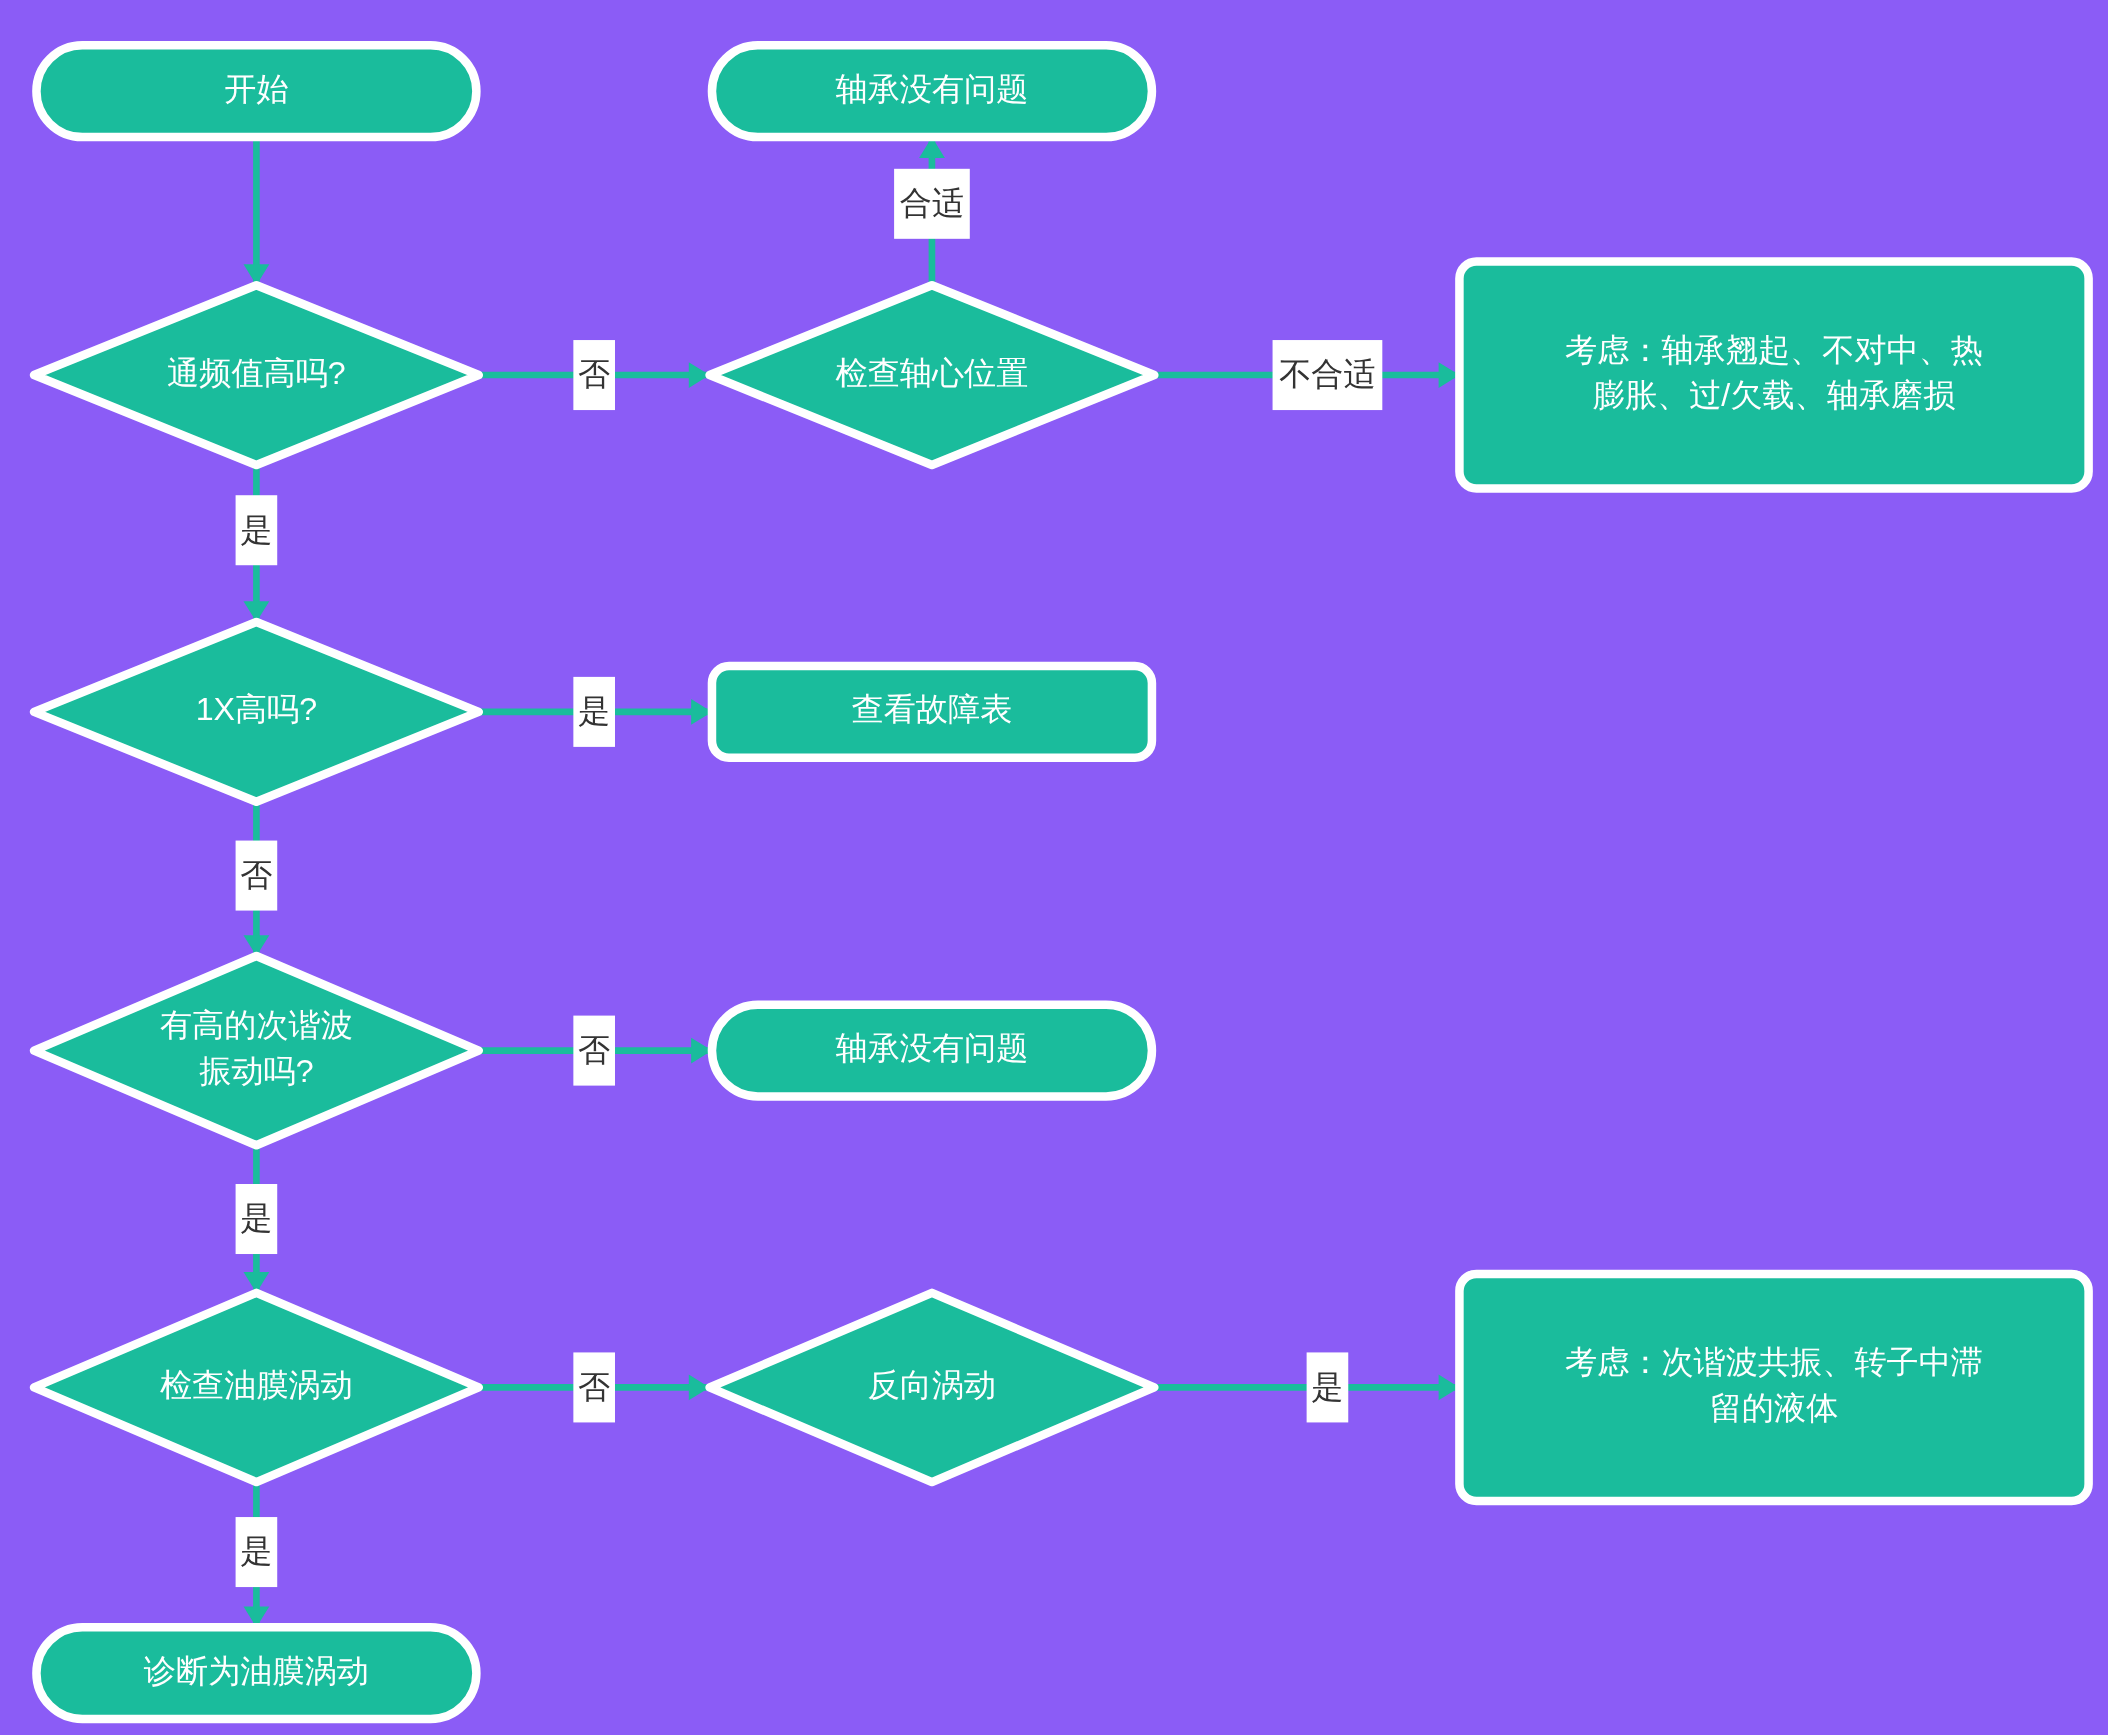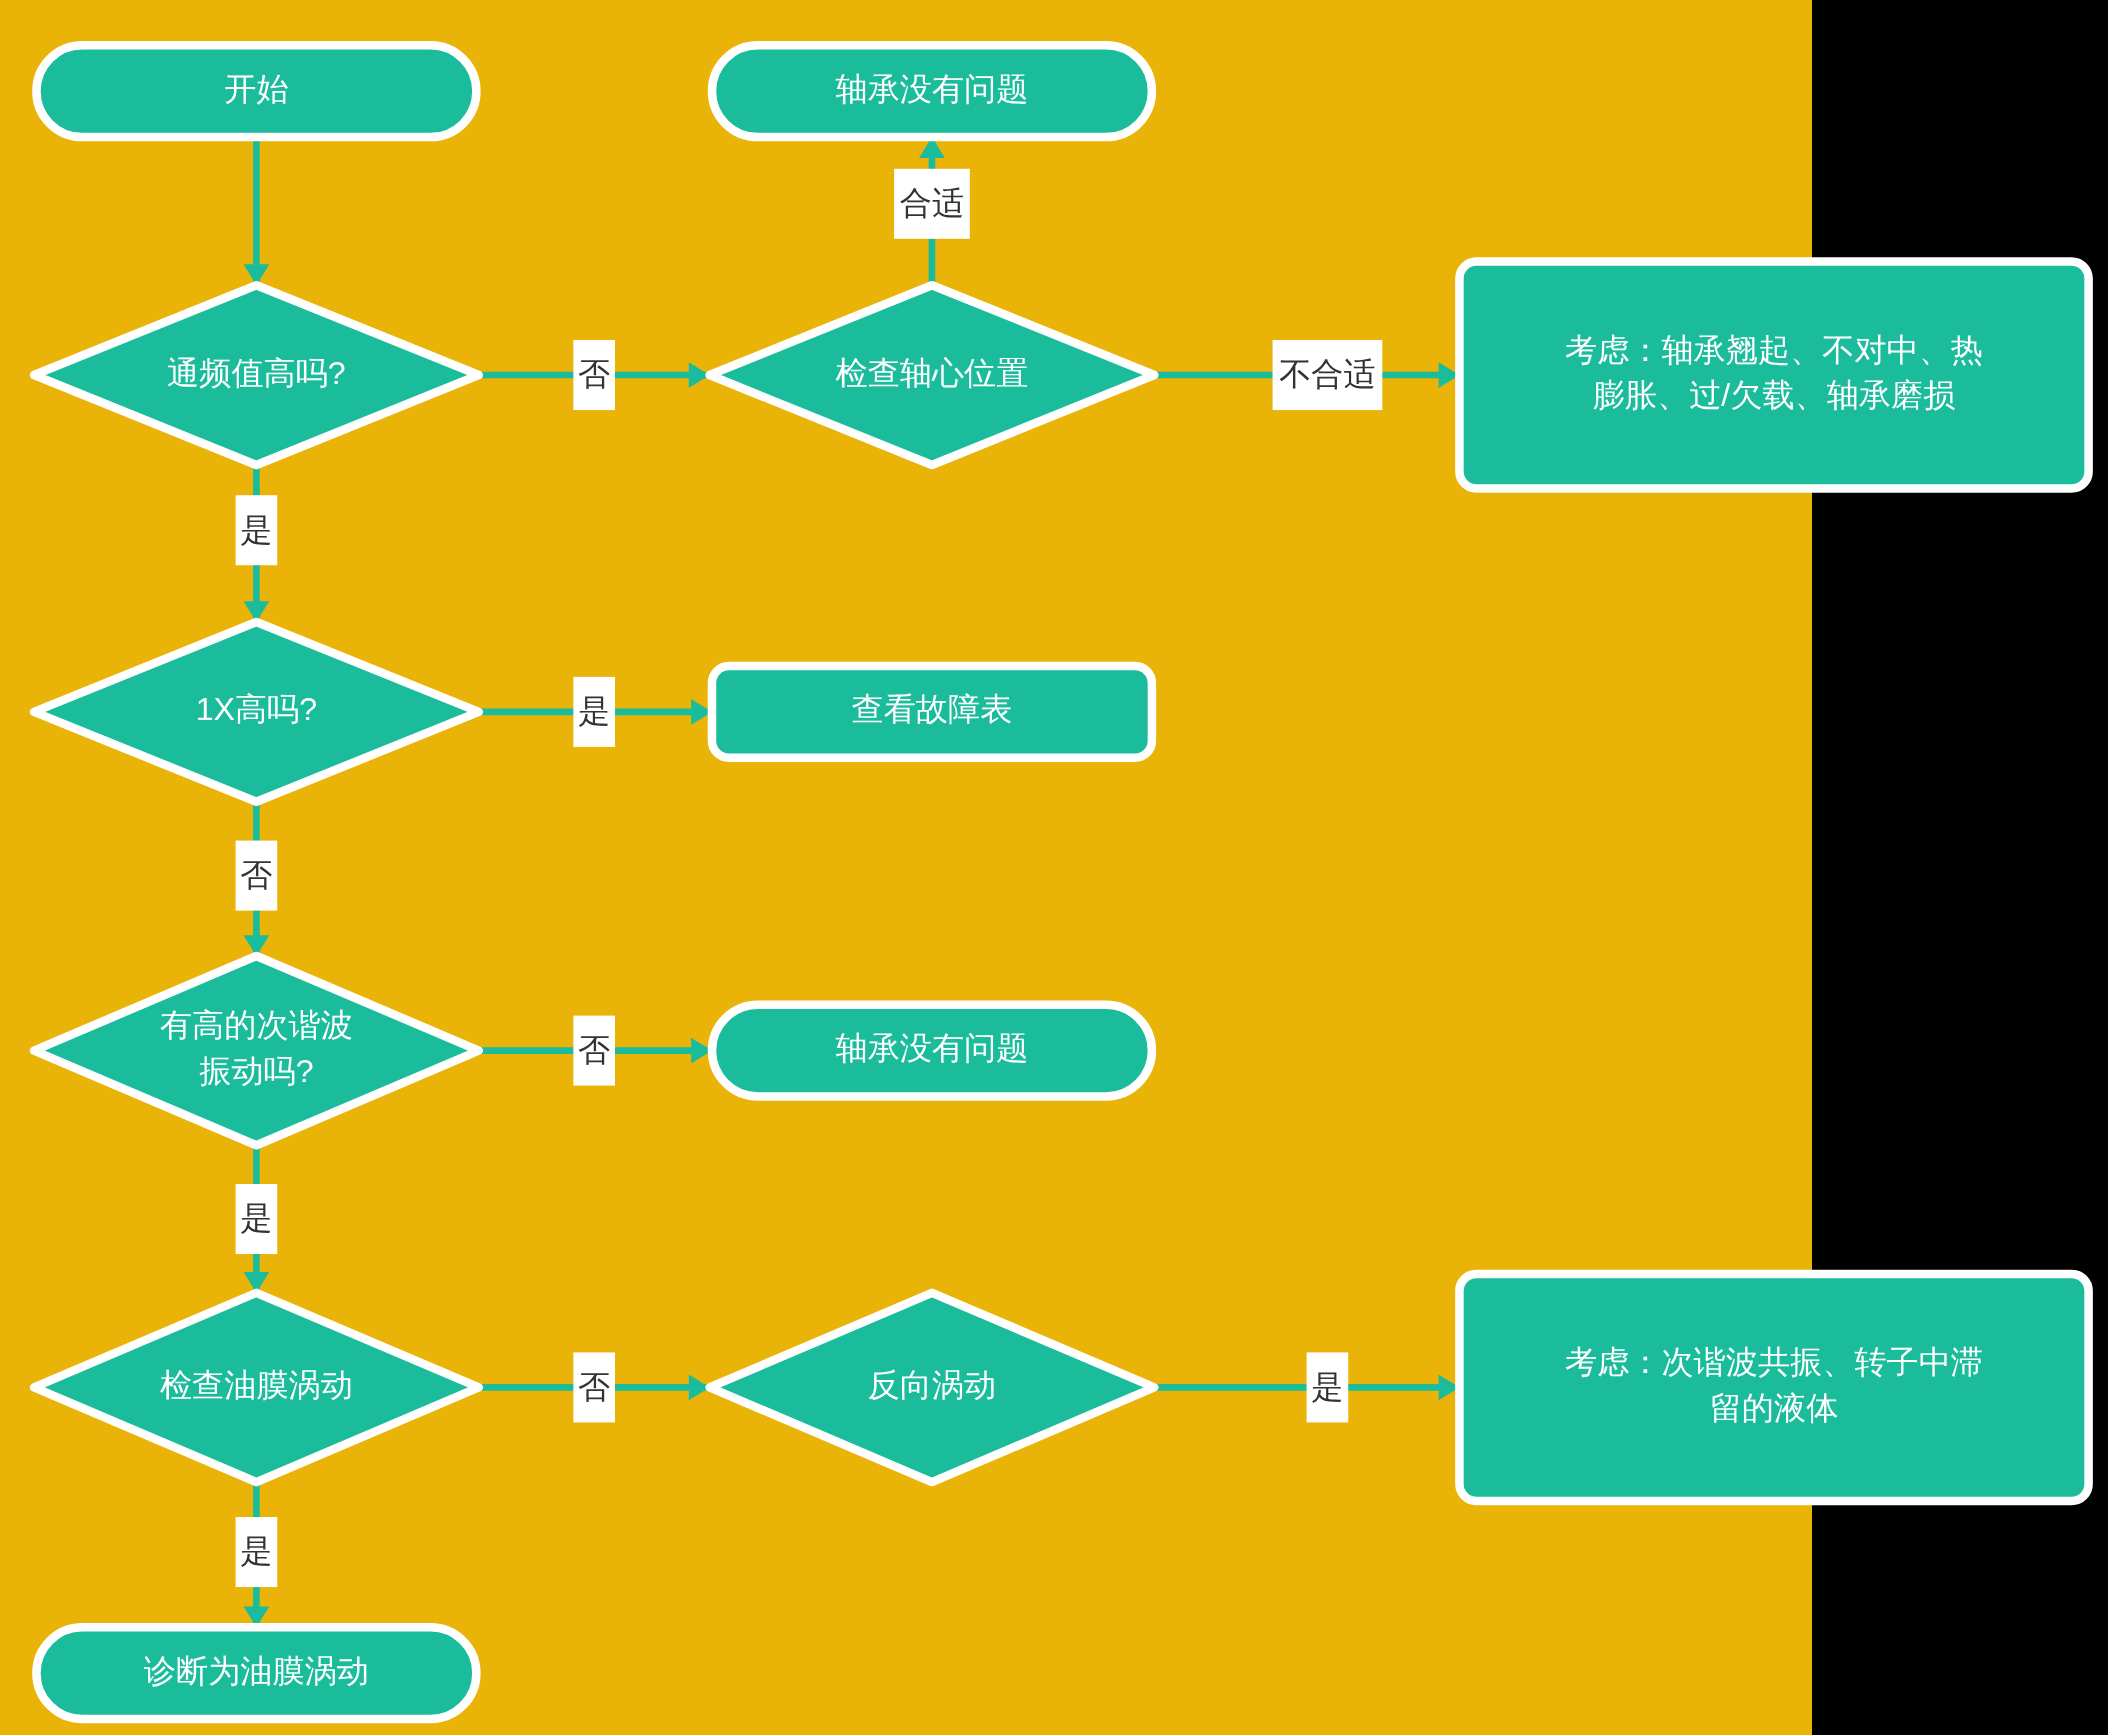--- a/index.html
+++ b/index.html
@@ -8,23 +8,23 @@
     background: #000000;
   }
   body {
     width: 2108px;
     height: 1736px;
     overflow: hidden;
     font-family: "Liberation Sans", "DejaVu Sans", sans-serif;
   }
   #canvas {
     position: relative;
-    width: 1812px;
+    width: 2108px;
     height: 1736px;
-    background: #eab308;
+    background: #8b5cf6;
   }
   svg.flow {
     position: absolute;
     inset: 0;
     width: 2108px;
     height: 1736px;
     display: block;
   }
   .node-shape {
     fill: #1abc9c;

